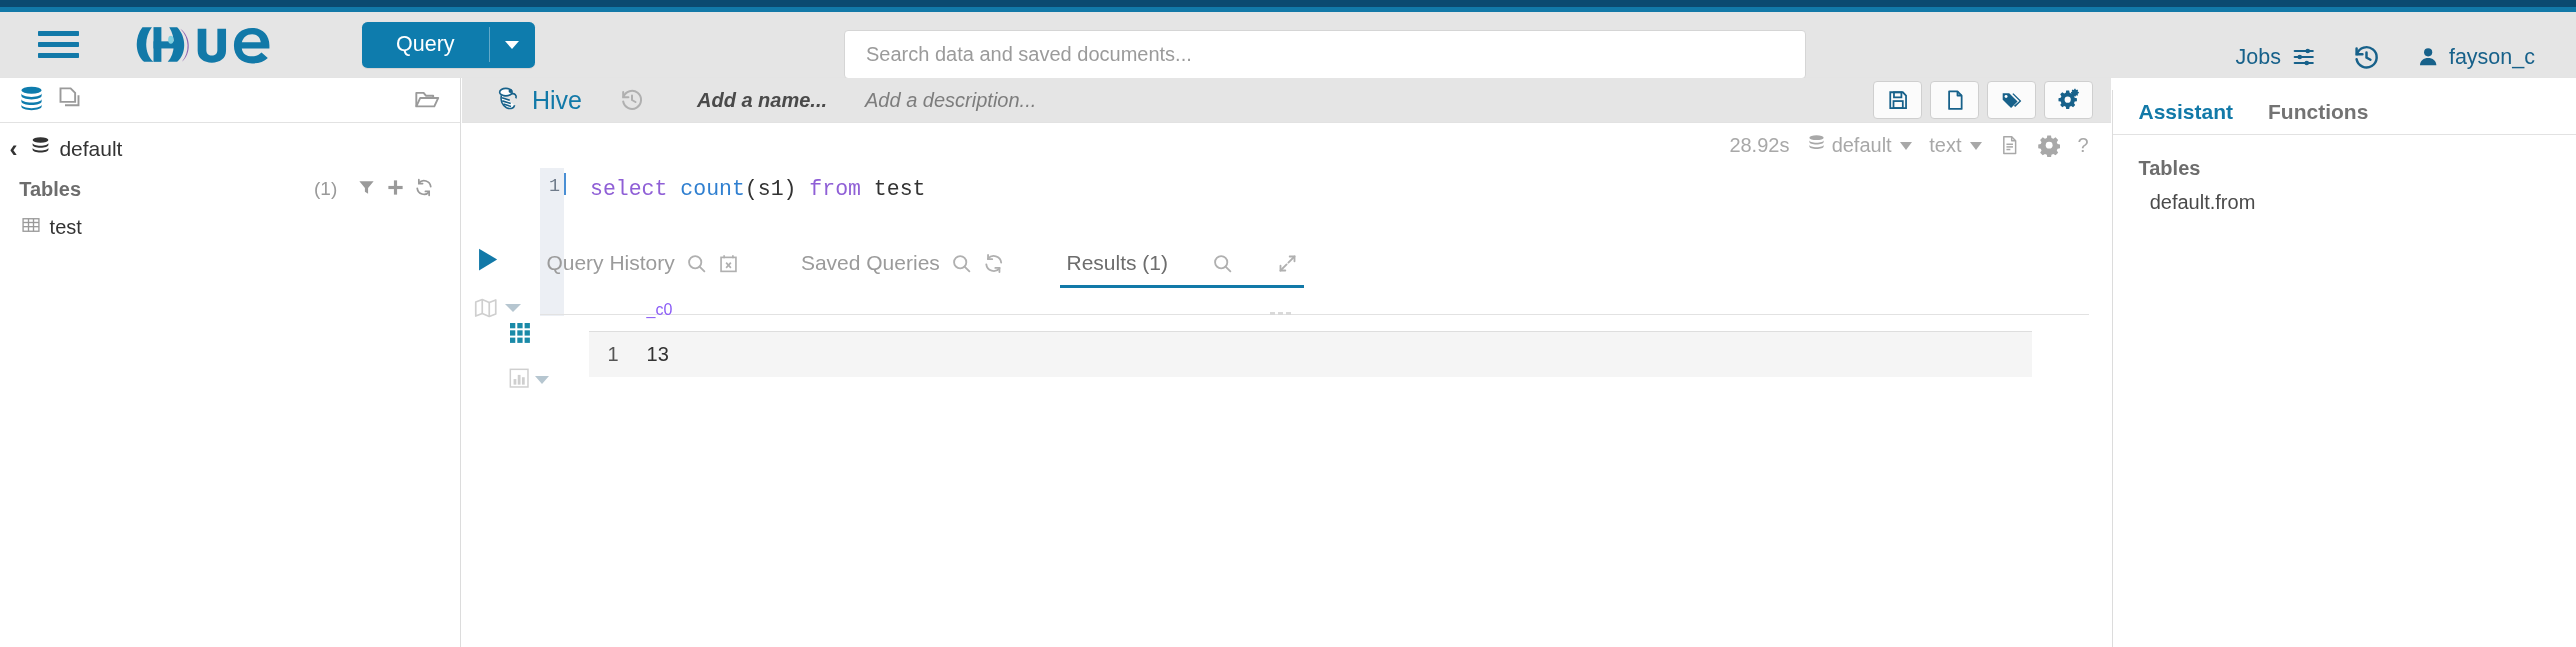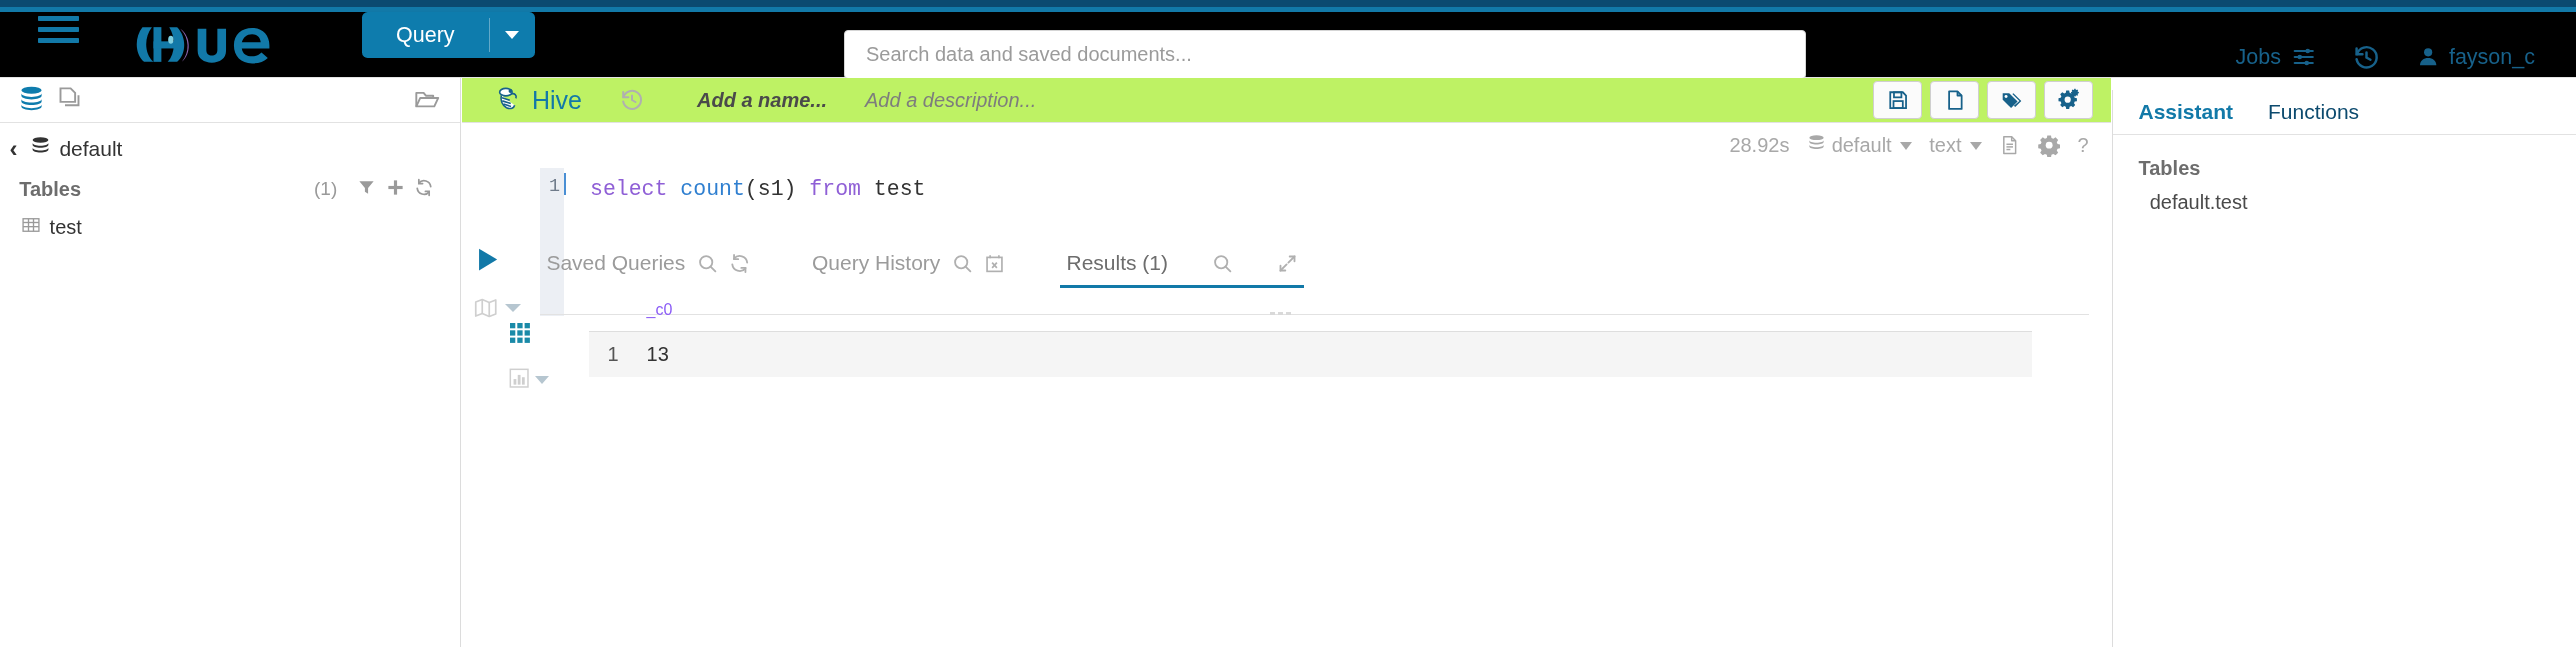--- a/index.html
+++ b/index.html
@@ -11,22 +11,22 @@
   }
   .app { position: relative; width: 2576px; height: 648px; }
 
   
   .topstrip { position:absolute; top:0; left:0; width:2576px; height:7.2px; background:#0b4a70; }
   .topstrip2 { position:absolute; top:7.2px; left:0; width:2576px; height:4.8px; background:#1279a8; }
 
   
   .header {
     position:absolute; top:12px; left:0; width:2576px; height:66px;
-    background:#000000; border-bottom:0.8px solid #e4e4e4;
-    display:flex; 
+    background:#e5e5e5; border-bottom:0.8px solid #e4e4e4;
+    display:flex; align-items:center;
   }
   .hamburger { margin-left:38px; width:41px; height:35px; display:flex; flex-direction:column;
     justify-content:center; gap:5.6px; cursor:pointer; }
   .hamburger i { display:block; height:5.6px; background:#1279a8; border-radius:0.8px; }
 
   .logo { margin-left:56px; display:flex; align-items:center; }
   .logo svg { display:block; }
 
   .querybtn {
     margin-left:67px; height:46px; display:flex; align-items:stretch;
@@ -66,21 +66,21 @@
   .sb-back { font-size:24px; color:#333; font-weight:bold; line-height:1; margin-right:3.2px; }
   .sb-tables { display:flex; align-items:center; margin:0 8px 11.2px 9.6px; }
   .sb-tables .lbl { font-size:20px; font-weight:bold; color:#6d6d6d; }
   .sb-tables .sp { flex:1; }
   .sb-tables .cnt { font-size:19px; color:#9a9a9a; margin-right:10.4px; }
   .sb-tables .tic { margin-left:9.6px; cursor:pointer; }
   .sb-item { display:flex; align-items:center; gap:8.8px; font-size:20px; color:#333; padding:3.2px 0 3.2px 11.2px; cursor:pointer; }
 
   
   .center { position:absolute; left:462px; top:0; width:1649px; height:570px; background:#fff; }
-  .ed-toolbar { height:45px; background:#bef264; border-bottom:0.8px solid #e2e2e2;
+  .ed-toolbar { height:45px; background:#e5e5e5; border-bottom:0.8px solid #e2e2e2;
                 display:flex; align-items:center; padding:0 17.6px; }
   .hive { display:flex; align-items:center; gap:8px; margin-left:14.4px; }
   .hive .name { font-size:25px; color:#1279a8; }
   .ed-hist { margin-left:38px; display:flex; align-items:center; cursor:pointer; }
   .ed-name { margin-left:53px; font-size:20px; font-style:italic; font-weight:bold; color:#4a4a4a; cursor:text; }
   .ed-desc { margin-left:38px; font-size:20px; font-style:italic; color:#7d7d7d; cursor:text; }
   .ed-spacer { flex:1; }
   .ed-btns { display:flex; align-items:center; gap:8px; }
   .ed-btn { width:49px; height:38px; border:0.8px solid #cfcfcf; border-radius:4px; background:#fbfbfb;
             display:flex; align-items:center; justify-content:center; cursor:pointer; }
@@ -127,21 +127,21 @@
   .rt-head .col { font-size:16px; color:#8b5cf6; padding-left:9.6px; }
   .rt-row { height:45px; display:flex; align-items:center; background:#f5f5f5; }
   .rt-row .idx { width:48px; text-align:center; font-size:20px; color:#555; }
   .rt-row .cell { font-size:20px; color:#333; padding-left:9.6px; }
 
   
   .rightpanel { position:absolute; left:2112px; top:12px; width:464px; height:570px; background:#fff;
                 border-left:0.8px solid #dcdcdc; }
   .rp-tabs { height:45px; border-bottom:0.8px solid #e2e2e2; display:flex; align-items:center;
              padding-left:25.5px; gap:35px; }
-  .rp-tab { font-size:21px; color:#0c4a6e; cursor:pointer; }
+  .rp-tab { font-size:21px; color:#737373; cursor:pointer;font-weight:bold; }
   .rp-tab.active { color:#1279a8; font-weight:bold; }
   .rp-body { padding:22.3px 25.5px; }
   .rp-h { font-size:20px; font-weight:bold; color:#6d6d6d; margin-bottom:11.2px; }
   .rp-item { font-size:20px; color:#4a4a4a; padding-left:11.2px; cursor:pointer; }
 </style>
 </head>
 <body>
 
 <div class="app">
 
@@ -428,52 +428,52 @@
         <div class="ed-divider"></div>
         <div class="drag-handle">
             <i></i>
             <i></i>
             <i></i>
           </div>
       </div>
 
       <div class="tabs">
         <div class="tab">
-          <span>Saved Queries</span>
-          <span class="tic">
-            <svg width="21" height="21" viewBox="0 0 24 24" fill="none" stroke="#b0b0b0" stroke-width="2.1" stroke-linecap="round">
-              <circle cx="10.5" cy="10.5" r="7"></circle>
-                <line x1="15.8" y1="15.8" x2="21" y2="21"></line>
-            </svg>
-          </span>
-          <span class="tic">
-            <svg width="21.5" height="21" viewBox="0 0 24 24" fill="none" stroke="#b0b0b0" stroke-width="2.1" stroke-linecap="round">
-              <path d="M20.5 11 A8.5 8.5 0 0 0 5.5 6.5"></path>
-                <polyline points="5.5,2.2 5.5,7 10.2,7"></polyline>
-              <path d="M3.5 13 A8.5 8.5 0 0 0 18.5 17.5"></path>
-                <polyline points="18.5,21.8 18.5,17 13.8,17"></polyline>
-            </svg>
-          </span>
-        </div>
-
-        <div class="tab">
           <span>Query History</span>
           <span class="tic">
             <svg width="21" height="21" viewBox="0 0 24 24" fill="none" stroke="#b0b0b0" stroke-width="2.1" stroke-linecap="round">
               <circle cx="10.5" cy="10.5" r="7"></circle>
                 <line x1="15.8" y1="15.8" x2="21" y2="21"></line>
             </svg>
           </span>
           <span class="tic">
             <svg width="21" height="21" viewBox="0 0 24 24" fill="none" stroke="#b0b0b0" stroke-width="1.9">
               <rect x="3.5" y="5" width="17" height="16"></rect>
               <line x1="7" y1="2.5" x2="7" y2="6"></line>
                 <line x1="17" y1="2.5" x2="17" y2="6"></line>
               <line x1="9.3" y1="11" x2="14.7" y2="17"></line>
                 <line x1="14.7" y1="11" x2="9.3" y2="17"></line>
+            </svg>
+          </span>
+        </div>
+
+        <div class="tab">
+          <span>Saved Queries</span>
+          <span class="tic">
+            <svg width="21" height="21" viewBox="0 0 24 24" fill="none" stroke="#b0b0b0" stroke-width="2.1" stroke-linecap="round">
+              <circle cx="10.5" cy="10.5" r="7"></circle>
+                <line x1="15.8" y1="15.8" x2="21" y2="21"></line>
+            </svg>
+          </span>
+          <span class="tic">
+            <svg width="21.5" height="21" viewBox="0 0 24 24" fill="none" stroke="#b0b0b0" stroke-width="2.1" stroke-linecap="round">
+              <path d="M20.5 11 A8.5 8.5 0 0 0 5.5 6.5"></path>
+                <polyline points="5.5,2.2 5.5,7 10.2,7"></polyline>
+              <path d="M3.5 13 A8.5 8.5 0 0 0 18.5 17.5"></path>
+                <polyline points="18.5,21.8 18.5,17 13.8,17"></polyline>
             </svg>
           </span>
         </div>
 
         <div class="tab active">
           <span>Results (1)</span>
           <span class="tic">
             <svg width="21" height="21" viewBox="0 0 24 24" fill="none" stroke="#b0b0b0" stroke-width="2.1" stroke-linecap="round">
               <circle cx="10.5" cy="10.5" r="7"></circle>
                 <line x1="15.8" y1="15.8" x2="21" y2="21"></line>
@@ -531,19 +531,19 @@
       </div>
     </div>
 
     <div class="rightpanel">
       <div class="rp-tabs">
         <div class="rp-tab active">Assistant</div>
         <div class="rp-tab">Functions</div>
       </div>
       <div class="rp-body">
         <div class="rp-h">Tables</div>
-        <div class="rp-item">default.test</div>
+        <div class="rp-item">default.from</div>
       </div>
     </div>
 
   </div>
 </div>
 
 
 </body></html>

